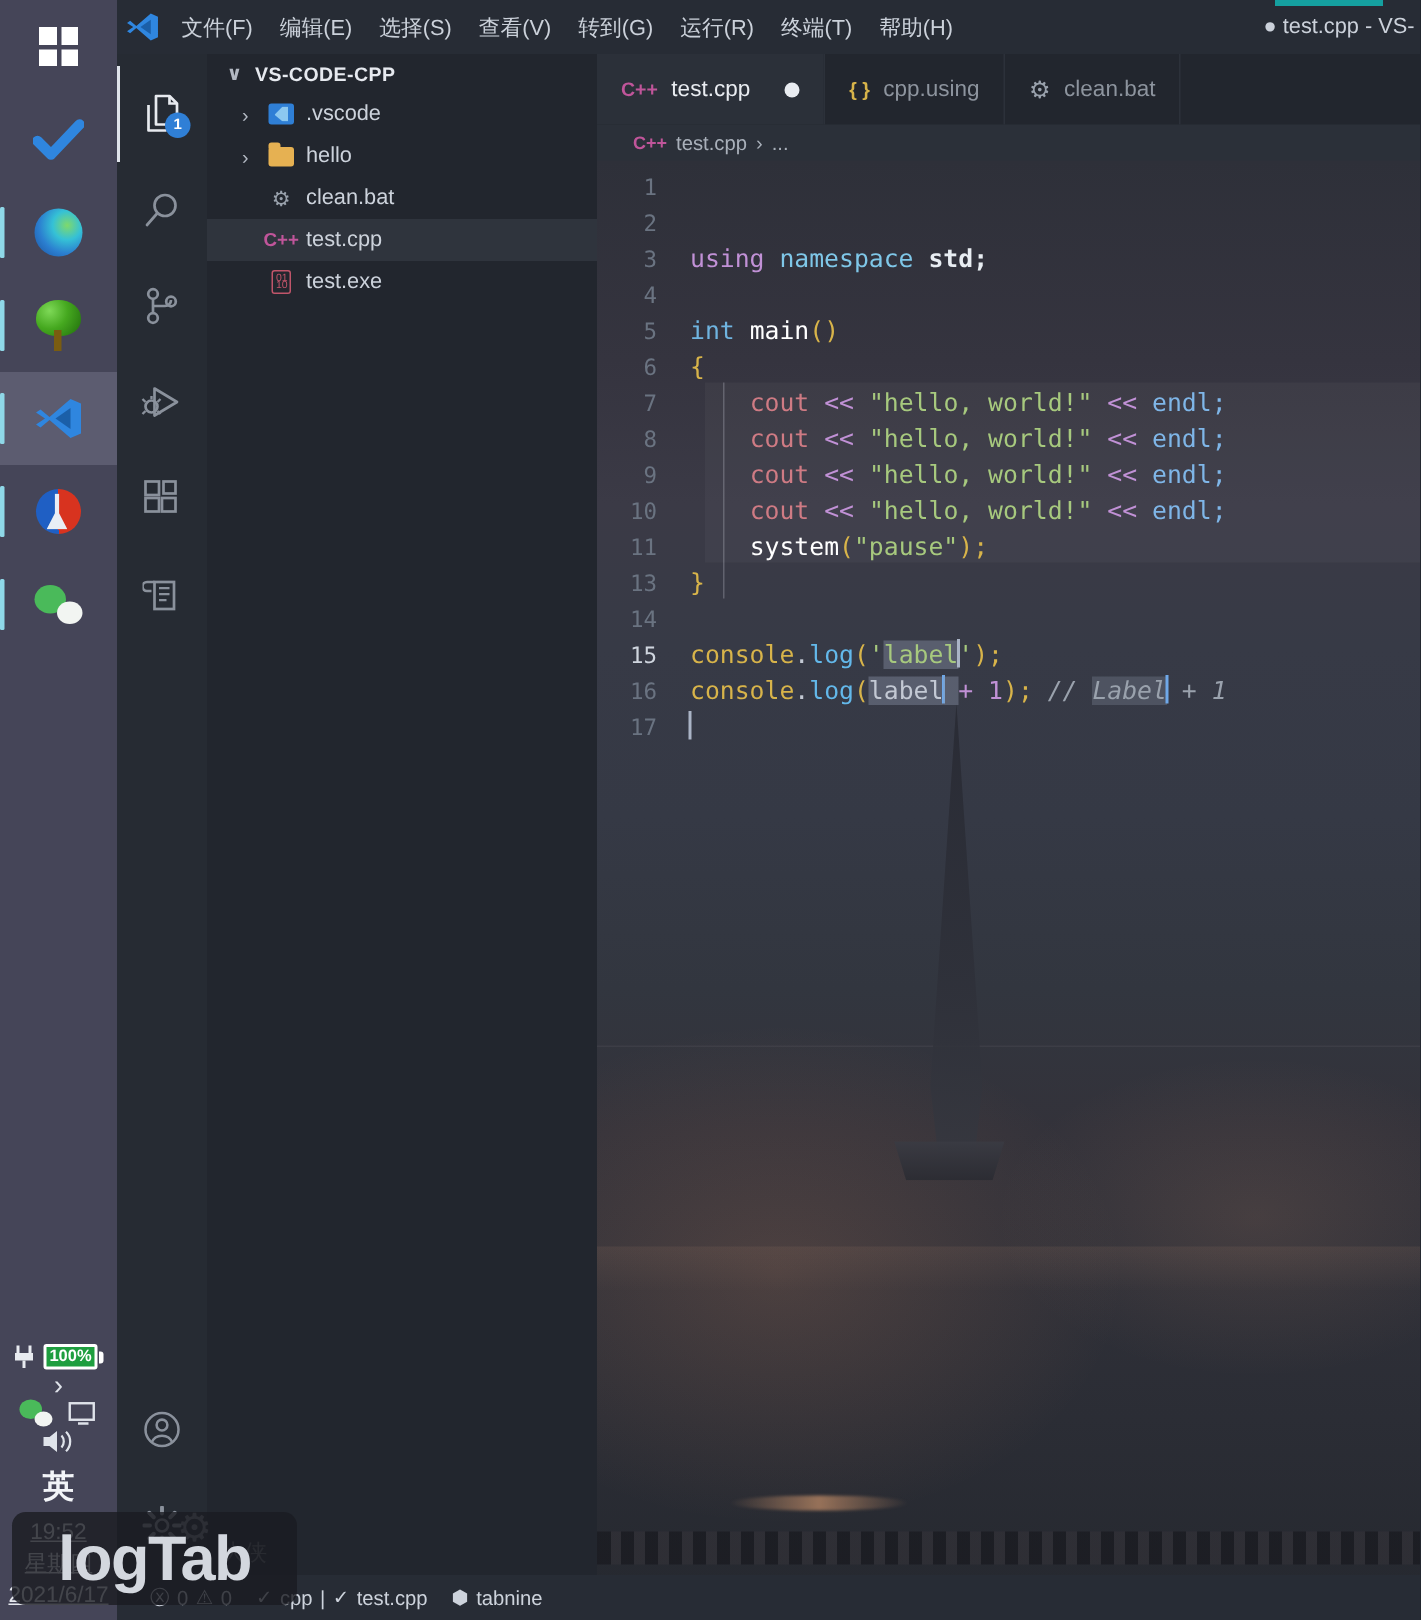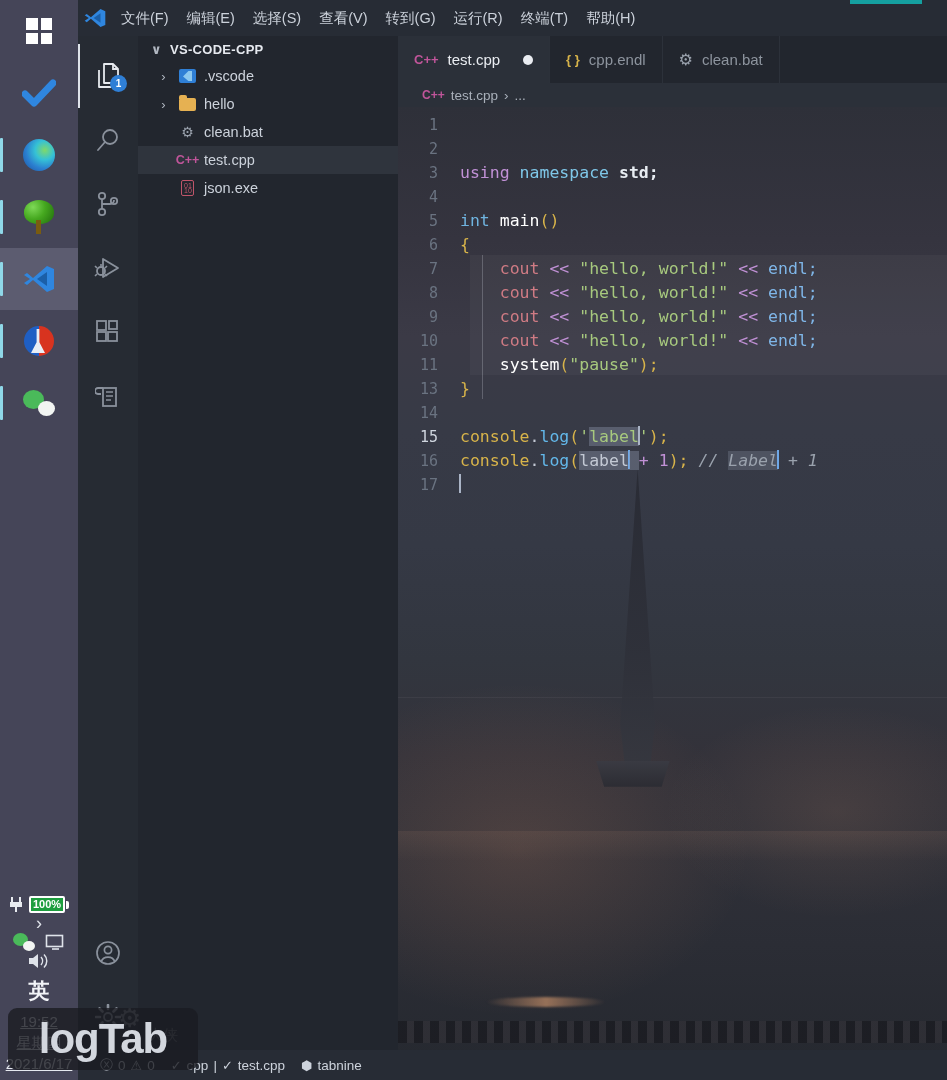--- a/index.html
+++ b/index.html
@@ -326,20 +326,21 @@
       <div class="menu">
         <div class="menu-item">文件(F)</div>
         <div class="menu-item">编辑(E)</div>
         <div class="menu-item">选择(S)</div>
         <div class="menu-item">查看(V)</div>
         <div class="menu-item">转到(G)</div>
         <div class="menu-item">运行(R)</div>
         <div class="menu-item">终端(T)</div>
         <div class="menu-item">帮助(H)</div>
       </div>
+      <div id="win-title">● test.cpp - VS-</div>
     </div>
 
     <div id="body">
 
       <div id="activitybar">
         <div class="act active">
           <svg width="26" height="28" viewBox="0 0 26 28">
             <path d="M9 2 h9 l5 5 v14 H9 Z" fill="none" stroke-width="1.8" stroke-linejoin="round"></path>
             <path d="M18 2 v5 h5" fill="none" stroke-width="1.8"></path>
             <path d="M4 8 v17 h12" fill="none" stroke-width="1.8" stroke-linejoin="round"></path>
@@ -427,36 +428,36 @@
         <div class="tree-row selected">
           <span class="twisty"></span>
           <span class="fi fi-cpp">C++</span>
           <span>test.cpp</span>
         </div>
         <div class="tree-row">
           <span class="twisty"></span>
           <span class="fi">
               <span class="fi-exe">01<br>10</span>
             </span>
-          <span>json.exe</span>
+          <span>test.exe</span>
         </div>
       </div>
 
       <div id="editorcol">
 
         <div id="tabsrow">
           <div class="tab active">
             <span class="tab-ico" style="color:#c0559a">C++</span>
             <span>test.cpp</span>
             <span class="dirty"></span>
           </div>
           <div class="tab-sep"></div>
           <div class="tab">
             <span class="tab-ico" style="color:#d8b44a">{ }</span>
-            <span>cpp.endl</span>
+            <span>cpp.using</span>
           </div>
           <div class="tab-sep"></div>
           <div class="tab">
             <span class="tab-ico" style="color:#9aa2ad;font-size:16px">⚙</span>
             <span>clean.bat</span>
           </div>
           <div class="tab-sep"></div>
         </div>
 
         <div id="breadcrumb">

